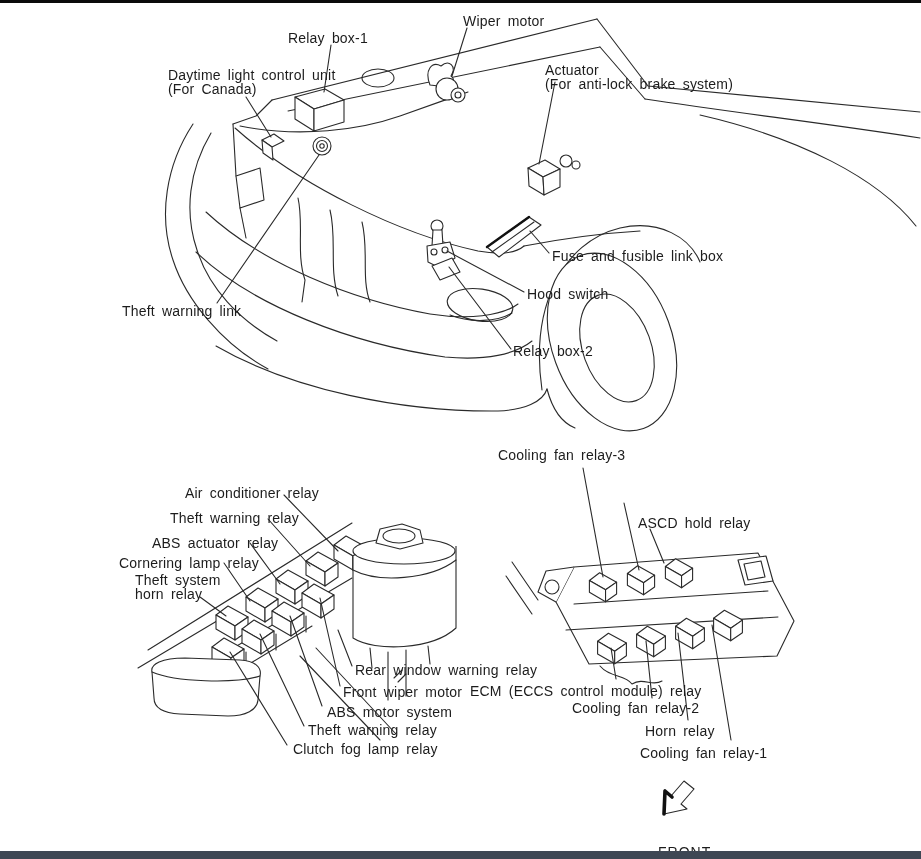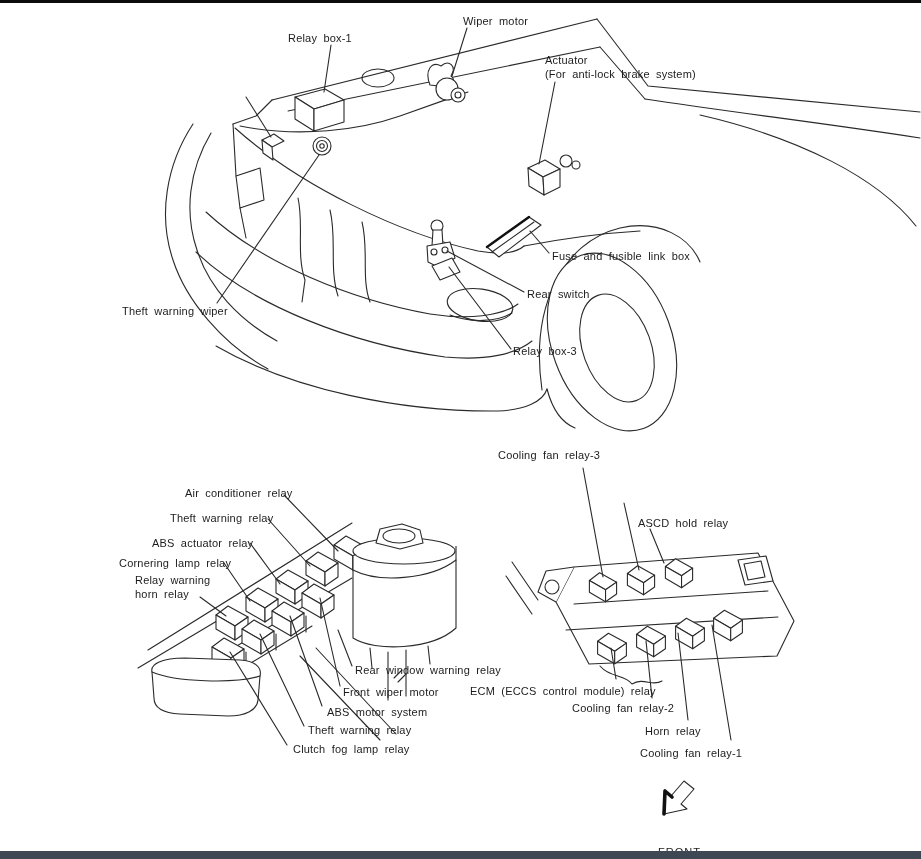--- a/index.html
+++ b/index.html
@@ -4,21 +4,21 @@
 <style>
   html,body{margin:0;padding:0;background:#888;}
   #stage{position:relative;width:921px;height:859px;background:#ffffff;overflow:hidden;
          font-family:"Liberation Sans",sans-serif;}
   #stage .bar-top{position:absolute;left:0;top:0;width:921px;height:3px;background:#0b0b0b;}
   #stage .bar-bottom{position:absolute;left:0;top:851px;width:921px;height:8px;background:#3e4754;}
   svg{position:absolute;left:0;top:0;}
   .ln{fill:none;stroke:#2a2a2a;stroke-width:1.1;stroke-linecap:round;stroke-linejoin:round;}
   .fw{fill:#ffffff;stroke:#2a2a2a;stroke-width:1.1;stroke-linejoin:round;}
   .thick{fill:none;stroke:#111;stroke-width:3.6;stroke-linecap:round;stroke-linejoin:round;}
-  .lbl{position:absolute;font-size:11px;line-height:14px;color:#1c1c1c;
+  .lbl{position:absolute;font-size:14px;line-height:14px;color:#1c1c1c;
        white-space:pre-line;word-spacing:3px;letter-spacing:.2px;}
 </style>
 </head>
 <body>
 
 <div id="stage">
 
   <svg width="921" height="859" viewBox="0 0 921 859">
 
     <g>
@@ -248,32 +248,34 @@
 
       <g>
         <path class="fw" d="M684,781 L694,789 L681,804 L687,809 L664,814 L665,791 L671,796 Z"></path>
         <path class="thick" d="M672,797 L665,791 L664,814"></path>
       </g>
     </g>
   </svg>
 
   <div class="lbl" style="left:288px;top:31px">Relay box-1</div>
   <div class="lbl" style="left:463px;top:14px">Wiper motor</div>
-  <div class="lbl" style="left:545px;top:53px">Actuator
+  <div class="lbl" style="left:168px;top:68px">Daytime light control unit
+(For Canada)</div>
+  <div class="lbl" style="left:545px;top:63px">Actuator
 (For anti-lock brake system)</div>
   <div class="lbl" style="left:552px;top:249px">Fuse and fusible link box</div>
-  <div class="lbl" style="left:527px;top:287px">Rear switch</div>
-  <div class="lbl" style="left:513px;top:344px">Relay box-3</div>
-  <div class="lbl" style="left:122px;top:304px">Theft warning wiper</div>
+  <div class="lbl" style="left:527px;top:287px">Hood switch</div>
+  <div class="lbl" style="left:513px;top:344px">Relay box-2</div>
+  <div class="lbl" style="left:122px;top:304px">Theft warning link</div>
 
   <div class="lbl" style="left:185px;top:486px">Air conditioner relay</div>
   <div class="lbl" style="left:170px;top:511px">Theft warning relay</div>
   <div class="lbl" style="left:152px;top:536px">ABS actuator relay</div>
   <div class="lbl" style="left:119px;top:556px">Cornering lamp relay</div>
-  <div class="lbl" style="left:135px;top:573px">Relay warning
+  <div class="lbl" style="left:135px;top:573px">Theft system
 horn relay</div>
   <div class="lbl" style="left:355px;top:663px">Rear window warning relay</div>
   <div class="lbl" style="left:343px;top:685px">Front wiper motor</div>
   <div class="lbl" style="left:327px;top:705px">ABS motor system</div>
   <div class="lbl" style="left:308px;top:723px">Theft warning relay</div>
   <div class="lbl" style="left:293px;top:742px">Clutch fog lamp relay</div>
 
   <div class="lbl" style="left:498px;top:448px">Cooling fan relay-3</div>
   <div class="lbl" style="left:638px;top:516px">ASCD hold relay</div>
   <div class="lbl" style="left:470px;top:684px">ECM (ECCS control module) relay</div>

